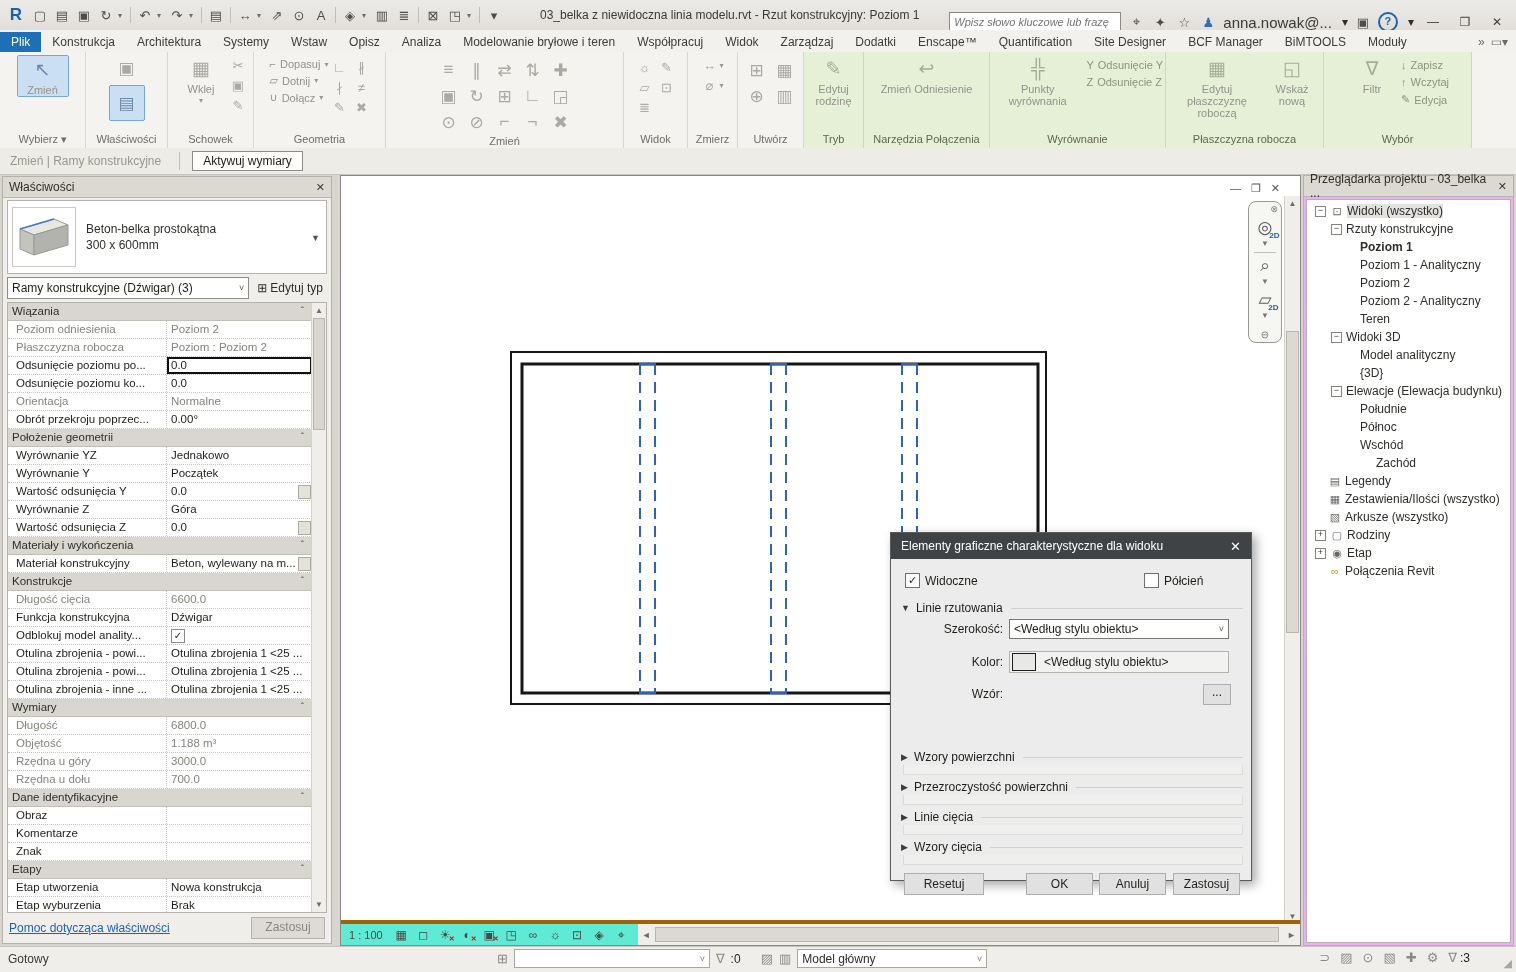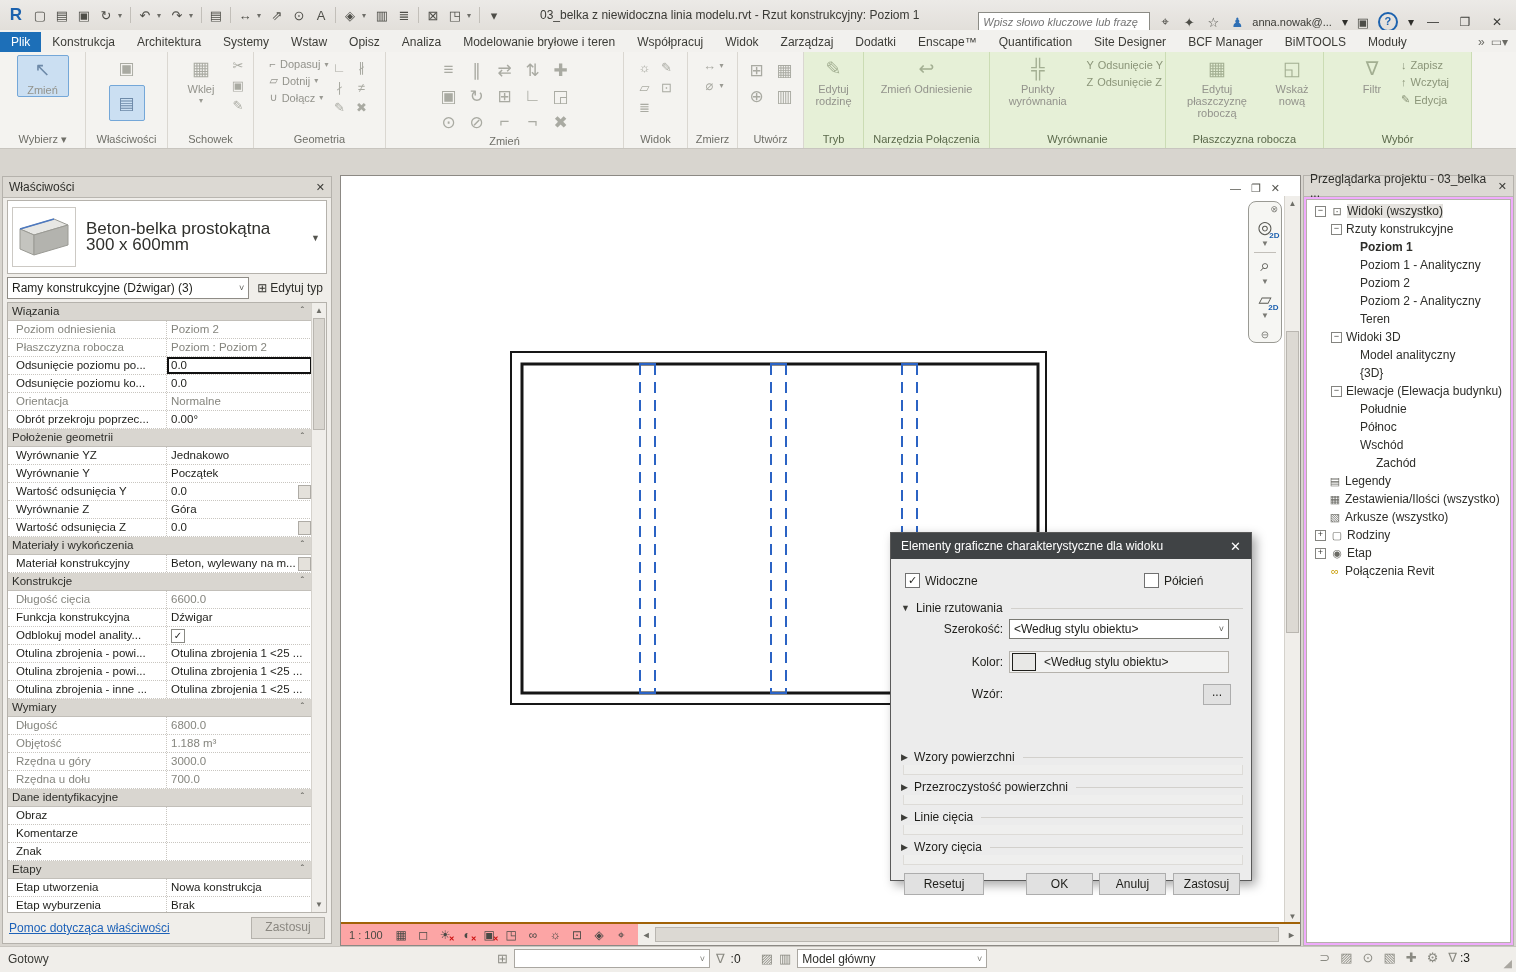--- a/index.html
+++ b/index.html
@@ -9,21 +9,21 @@
   .qat{display:flex;align-items:center;gap:2px;padding-left:4px;}
   .qat .ico{width:20px;height:20px;display:flex;align-items:center;justify-content:center;color:#4e4e48;font-size:13px;cursor:default;}
   .qat .ico.logo{color:#1c62ae;font-weight:bold;font-size:17px;width:24px;}
   .qat .sep{width:1px;height:16px;background:#c2bfb9;margin:0 2px;}
   .qat .caret{font-size:8px;color:#6e6e68;width:8px;}
   .title{position:absolute;left:540px;top:0;height:30px;line-height:30px;font-size:12px;color:#3a3a35;white-space:nowrap;}
   .tb-right{position:absolute;right:0;top:0;height:44px;display:flex;align-items:center;gap:6px;padding-right:6px;}
   .search{width:162px;height:18px;border:1px solid #8b8b85;background:#fff;font-style:italic;font-size:11px;color:#8a8a82;padding:0 4px;font-family:"Liberation Sans",sans-serif;}
   .tb-right .ico{width:18px;height:18px;display:flex;align-items:center;justify-content:center;color:#4e4e48;font-size:13px;}
   .tb-right .user-ico{color:#2f6fb4;}
-  .tb-right .user{font-size:11px;color:#3a3a35;}
+  .tb-right .user{font-size:15px;color:#3a3a35;}
   .tb-right .help{width:16px;height:16px;border:2px solid #1c62ae;border-radius:50%;color:#1c62ae;font-weight:bold;font-size:11px;line-height:14px;text-align:center;}
   .winbtn{width:26px;height:20px;display:flex;align-items:center;justify-content:center;color:#3c3c38;font-size:12px;}
   
   .tabbar{position:absolute;left:0;top:30px;width:1516px;height:22px;background:#f2f1ee;display:flex;align-items:flex-end;border-bottom:1px solid #dcd9d3;}
   .tab{padding:3px 11px;font-size:12px;color:#3c3c37;white-space:nowrap;}
   .tab.active{background:#1d6fb8;color:#fff;}
   .tab-tools{margin-left:auto;display:flex;align-items:center;gap:6px;padding:0 8px 3px 0;color:#6b6b65;}
   
   .ribbon{position:absolute;left:0;top:52px;width:1516px;height:96px;background:#f4f3f0;display:flex;border-bottom:1px solid #c8c5bf;}
   .panel{height:96px;border-right:1px solid #dad7d1;display:flex;flex-direction:column;box-sizing:border-box;}
@@ -55,21 +55,21 @@
   .optionsbar{position:absolute;left:0;top:148px;width:1516px;height:26px;background:#eeece7;border-bottom:1px solid #c8c5bf;display:flex;align-items:center;}
   .ob-label{color:#9a978f;padding-left:10px;font-size:12px;}
   .ob-sep{width:1px;height:18px;background:#c2bfb9;margin:0 12px 0 18px;}
   .ob-btn{height:20px;background:#fdfdfc;border:1px solid #8f8c86;font-size:12px;color:#1e1e1a;padding:0 10px;font-family:"Liberation Sans",sans-serif;}
   
   .props{position:absolute;left:2px;top:176px;width:330px;height:768px;background:#f0eeea;border:1px solid #b5b2ac;box-sizing:border-box;display:flex;flex-direction:column;}
   .pal-head{height:20px;background:#dcd9d3;border-bottom:1px solid #b9b6b0;display:flex;align-items:center;padding:0 6px;font-size:12px;color:#2e2e2a;}
   .pal-head .x{margin-left:auto;color:#3c3c38;font-size:11px;}
   .preview{height:72px;background:#fff;border:1px solid #b5b2ac;margin:2px 4px 0 4px;display:flex;align-items:center;position:relative;}
   .preview .thumb{width:62px;height:58px;margin-left:4px;border:1px solid #ccc9c4;display:flex;align-items:center;justify-content:center;}
-  .preview .tname{margin-left:10px;font-size:17px;color:#2f2f2b;line-height:16px;}
+  .preview .tname{margin-left:10px;font-size:12px;color:#2f2f2b;line-height:16px;}
   .preview .pv-caret{position:absolute;right:6px;top:32px;font-size:9px;color:#55554f;}
   .selrow{height:24px;display:flex;align-items:center;padding:2px 4px;gap:4px;}
   .psel{flex:1;height:20px;background:#fff;border:1px solid #8f8c86;display:flex;align-items:center;font-size:12px;padding:0 4px;color:#1e1e1a;}
   .psel .c{margin-left:auto;font-size:9px;color:#55554f;}
   .edittype{height:20px;display:flex;align-items:center;gap:3px;background:#f0eeea;border:1px solid transparent;font-size:12px;color:#2e2e2a;padding:0 3px;}
   .prows{flex:1;background:#fff;border:1px solid #b5b2ac;margin:0 4px;overflow:hidden;position:relative;}
   .prows-inner{margin-right:14px;}
   .prow{display:flex;height:18px;line-height:17px;font-size:11.5px;border-bottom:1px dotted #c9c6c0;box-sizing:border-box;}
   .prow .pname{width:150px;padding-left:8px;border-right:1px dotted #c9c6c0;overflow:hidden;white-space:nowrap;color:#1e1e1a;}
   .prow .pval{flex:1;padding-left:4px;overflow:hidden;white-space:nowrap;color:#1e1e1a;position:relative;}
@@ -93,21 +93,21 @@
   .navbar{position:absolute;right:18px;top:25px;width:34px;height:142px;border:1px solid #9a9a94;border-radius:8px;background:rgba(246,245,242,.95);display:flex;flex-direction:column;align-items:center;padding:2px 0;box-sizing:border-box;}
   .navbar .nx{align-self:flex-end;margin-right:3px;font-size:9px;color:#7a7a74;}
   .navbar .nico{position:relative;font-size:17px;color:#5a5a54;margin-top:3px;}
   .navbar .n2d{position:absolute;right:-7px;bottom:-2px;font-size:8px;font-weight:bold;color:#1b5fae;}
   .navbar .ncaret{font-size:8px;color:#7a7a74;margin-top:1px;}
   .navbar .ndiv{width:22px;height:1px;background:#c2bfb9;margin-top:4px;}
   .navbar .nminus{margin-top:auto;font-size:10px;color:#7a7a74;}
   .vscroll{position:absolute;right:0;top:20px;bottom:21px;width:15px;background:#f0eeea;border-left:1px solid #d5d2cc;display:flex;flex-direction:column;align-items:center;}
   .vscroll .arr{font-size:8px;color:#6e6e68;padding:3px 0;}
   .vscroll .thumb{width:11px;flex:0 0 300px;margin-top:120px;background:#dcd9d3;border:1px solid #b9b6b0;}
-  .cbottom{position:absolute;left:0;right:0;bottom:0;height:21px;background:#fca5a5;border-top:2px solid #a16207;display:flex;align-items:center;font-size:11px;color:#4a4a44;}
+  .cbottom{position:absolute;left:0;right:0;bottom:0;height:21px;background:#5eead4;border-top:4px solid #a16207;display:flex;align-items:center;font-size:11px;color:#4a4a44;}
   .cbottom .scale{padding:0 10px 0 8px;white-space:nowrap;}
   .vcb-ic{position:relative;width:17px;text-align:center;font-size:12px;color:#4a4a46;}
   .vcb-ic .red{position:absolute;right:-1px;bottom:-1px;font-size:7px;color:#cc1111;font-weight:bold;}
   .hscroll{flex:1;height:100%;margin-left:8px;display:flex;align-items:center;background:#f0eeea;}
   .hscroll .arr{font-size:9px;color:#6e6e68;padding:0 4px;}
   .hscroll .thumb{height:13px;flex:1;background:#dcd9d3;border:1px solid #b9b6b0;margin-right:4px;}
   
   .browser{position:absolute;left:1303px;top:175px;width:211px;height:771px;background:#f0abfc;border:1px solid #b5b2ac;box-sizing:border-box;display:flex;flex-direction:column;}
   .tree{flex:1;background:#fff;border:1px solid #b5b2ac;margin:2px;overflow:hidden;padding-top:2px;}
   .titem{height:18px;display:flex;align-items:center;font-size:12px;color:#2e2e2a;white-space:nowrap;}
@@ -431,20 +431,25 @@
             <span class="lrow">
               <span class="ico16">✎</span>
               <span>Edycja</span>
             </span>
           </div>
         </div>
         <div class="plabel">Wybór</div>
       </div>
     </div>
 
+  <div class="optionsbar">
+    <span class="ob-label">Zmień | Ramy konstrukcyjne</span>
+    <span class="ob-sep"></span>
+    <button class="ob-btn">Aktywuj wymiary</button>
+  </div>
 
   <div class="props">
     <div class="pal-head">
       <span>Właściwości</span>
       <span class="x">✕</span>
     </div>
     <div class="preview">
       <span class="thumb">
         <svg width="56" height="44" viewBox="0 0 56 44">
           <polygon points="4,14 38,4 52,10 18,20" fill="#e7e7e4" stroke="#9a9a94" stroke-width="1"></polygon>

